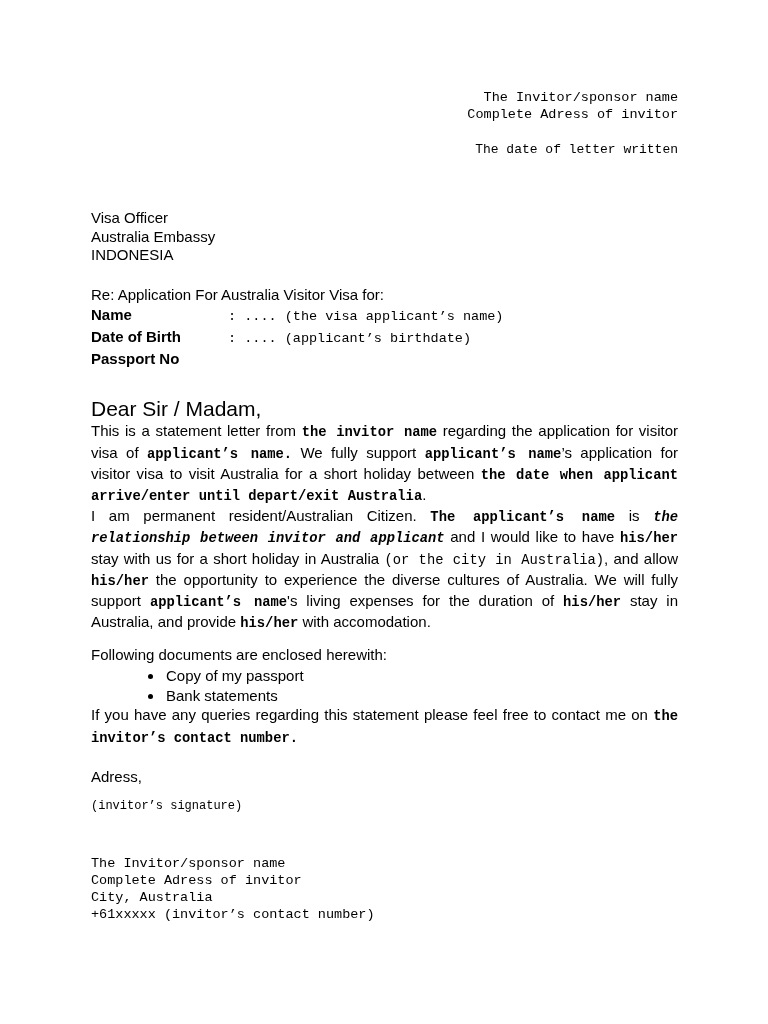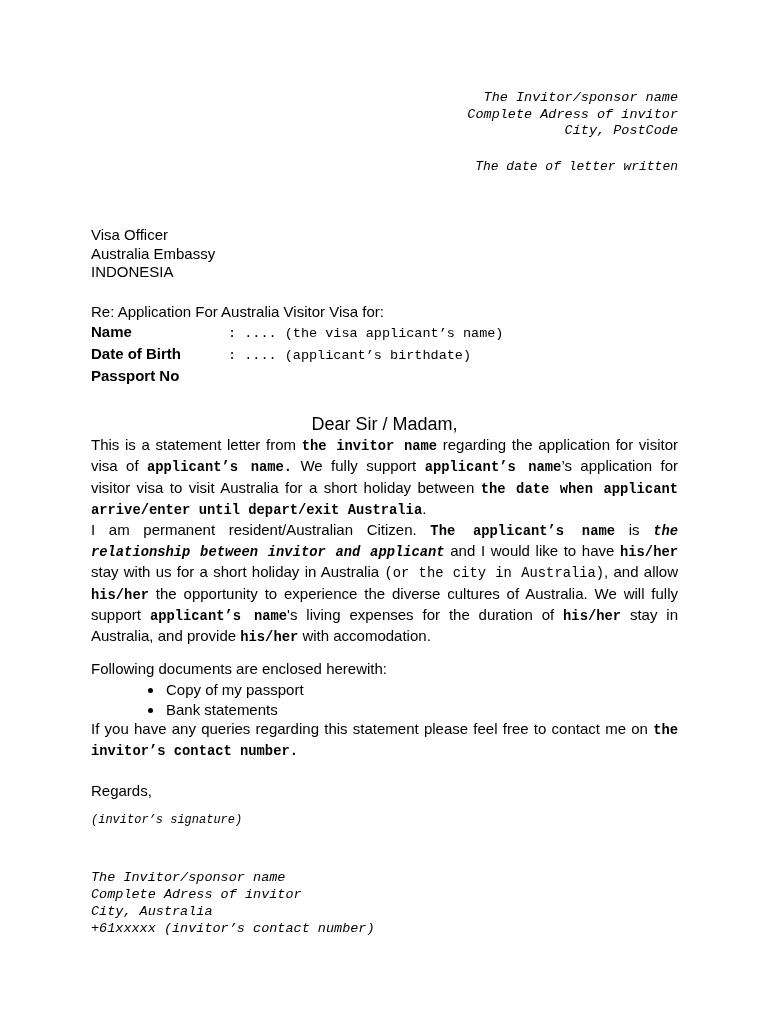--- a/index.html
+++ b/index.html
@@ -8,34 +8,34 @@
     width:768px; height:1024px;
     font-family:"Liberation Sans", sans-serif;
     color:#000000;
     overflow:hidden;
   }
   .page {
     width:768px; height:1024px;
     background:#ffffff;
     padding:90px 90px 0 91px;
   }
-  .mono { font-family:"Liberation Mono","DejaVu Sans Mono",monospace;font-style:italic; }
+  .mono { font-family:"Liberation Mono","DejaVu Sans Mono",monospace; }
 
   .sender-block { text-align:right; font-size:13.5px; line-height:1.24; }
   .date-line { text-align:right; font-size:13px; margin-top:19px; }
 
   .recipient { margin-top:52px; font-size:15px; line-height:1.22; }
 
   .re-line { margin-top:22px; font-size:15px; }
   .fields { margin-top:2px; }
   .field-row { display:flex; align-items:baseline; line-height:20px; }
   .field-label { width:137px; font-weight:bold; font-size:15px; flex:0 0 137px; }
   .field-value { font-family:"Liberation Mono","DejaVu Sans Mono",monospace; font-size:13.5px; }
 
-  .salutation { margin-top:28px; font-size:18px;text-align:center; }
+  .salutation { margin-top:28px; font-size:21px; }
 
   .para { margin-top:0; font-size:15px; line-height:1.32; text-align:justify; }
   .run-sans { font-family:"Liberation Sans", sans-serif; }
   .run-mono, .run-monob, .run-monobi {
     font-family:"Liberation Mono","DejaVu Sans Mono",monospace;
     font-size:13.8px;
   }
   .run-monob { font-weight:bold; }
   .run-monobi { font-weight:bold; font-style:italic; }
 
@@ -49,21 +49,20 @@
   .footer-block { margin-top:42px; font-size:13.5px; line-height:1.26; }
 </style>
 </head>
 <body>
 
 <div class="page">
 
   <div class="sender-block mono">
     <div>The Invitor/sponsor name</div>
     <div>Complete Adress of invitor</div>
-    <div>City, PostCode</div>
   </div>
 
   <div class="date-line mono">The date of letter written</div>
 
   <div class="recipient">
     <div>Visa Officer</div>
     <div>Australia Embassy</div>
     <div>INDONESIA</div>
   </div>
 
@@ -90,21 +89,21 @@
   <p class="para"><span class="run-sans">I am permanent resident/Australian Citizen. </span><span class="run-monob">The applicant’s name</span><span class="run-sans"> is </span><span class="run-monobi">the relationship between invitor and applicant</span><span class="run-sans"> and I would like to have </span><span class="run-monob">his/her</span><span class="run-sans"> stay with us for a short holiday in Australia </span><span class="run-mono">(or the city in Australia)</span><span class="run-sans">, and allow </span><span class="run-monob">his/her</span><span class="run-sans"> the opportunity to experience the diverse cultures of Australia. We will fully support </span><span class="run-monob">applicant’s name</span><span class="run-sans">'s living expenses for the duration of </span><span class="run-monob">his/her</span><span class="run-sans"> stay in Australia, and provide </span><span class="run-monob">his/her</span><span class="run-sans"> with accomodation.</span></p>
 
   <div class="enc-intro">Following documents are enclosed herewith:</div>
   <ul class="enc-list">
     <li>Copy of my passport</li>
     <li>Bank statements</li>
   </ul>
 
   <p class="para"><span class="run-sans">If you have any queries regarding this statement please feel free to contact me on </span><span class="run-monob">the invitor’s contact number.</span></p>
 
-  <div class="regards">Regards,</div>
+  <div class="regards">Adress,</div>
   <div class="signature mono">(invitor’s signature)</div>
 
   <div class="footer-block mono">
     <div>The Invitor/sponsor name</div>
     <div>Complete Adress of invitor</div>
     <div>City, Australia</div>
     <div>+61xxxxx (invitor’s contact number)</div>
   </div>
 
 </div>

